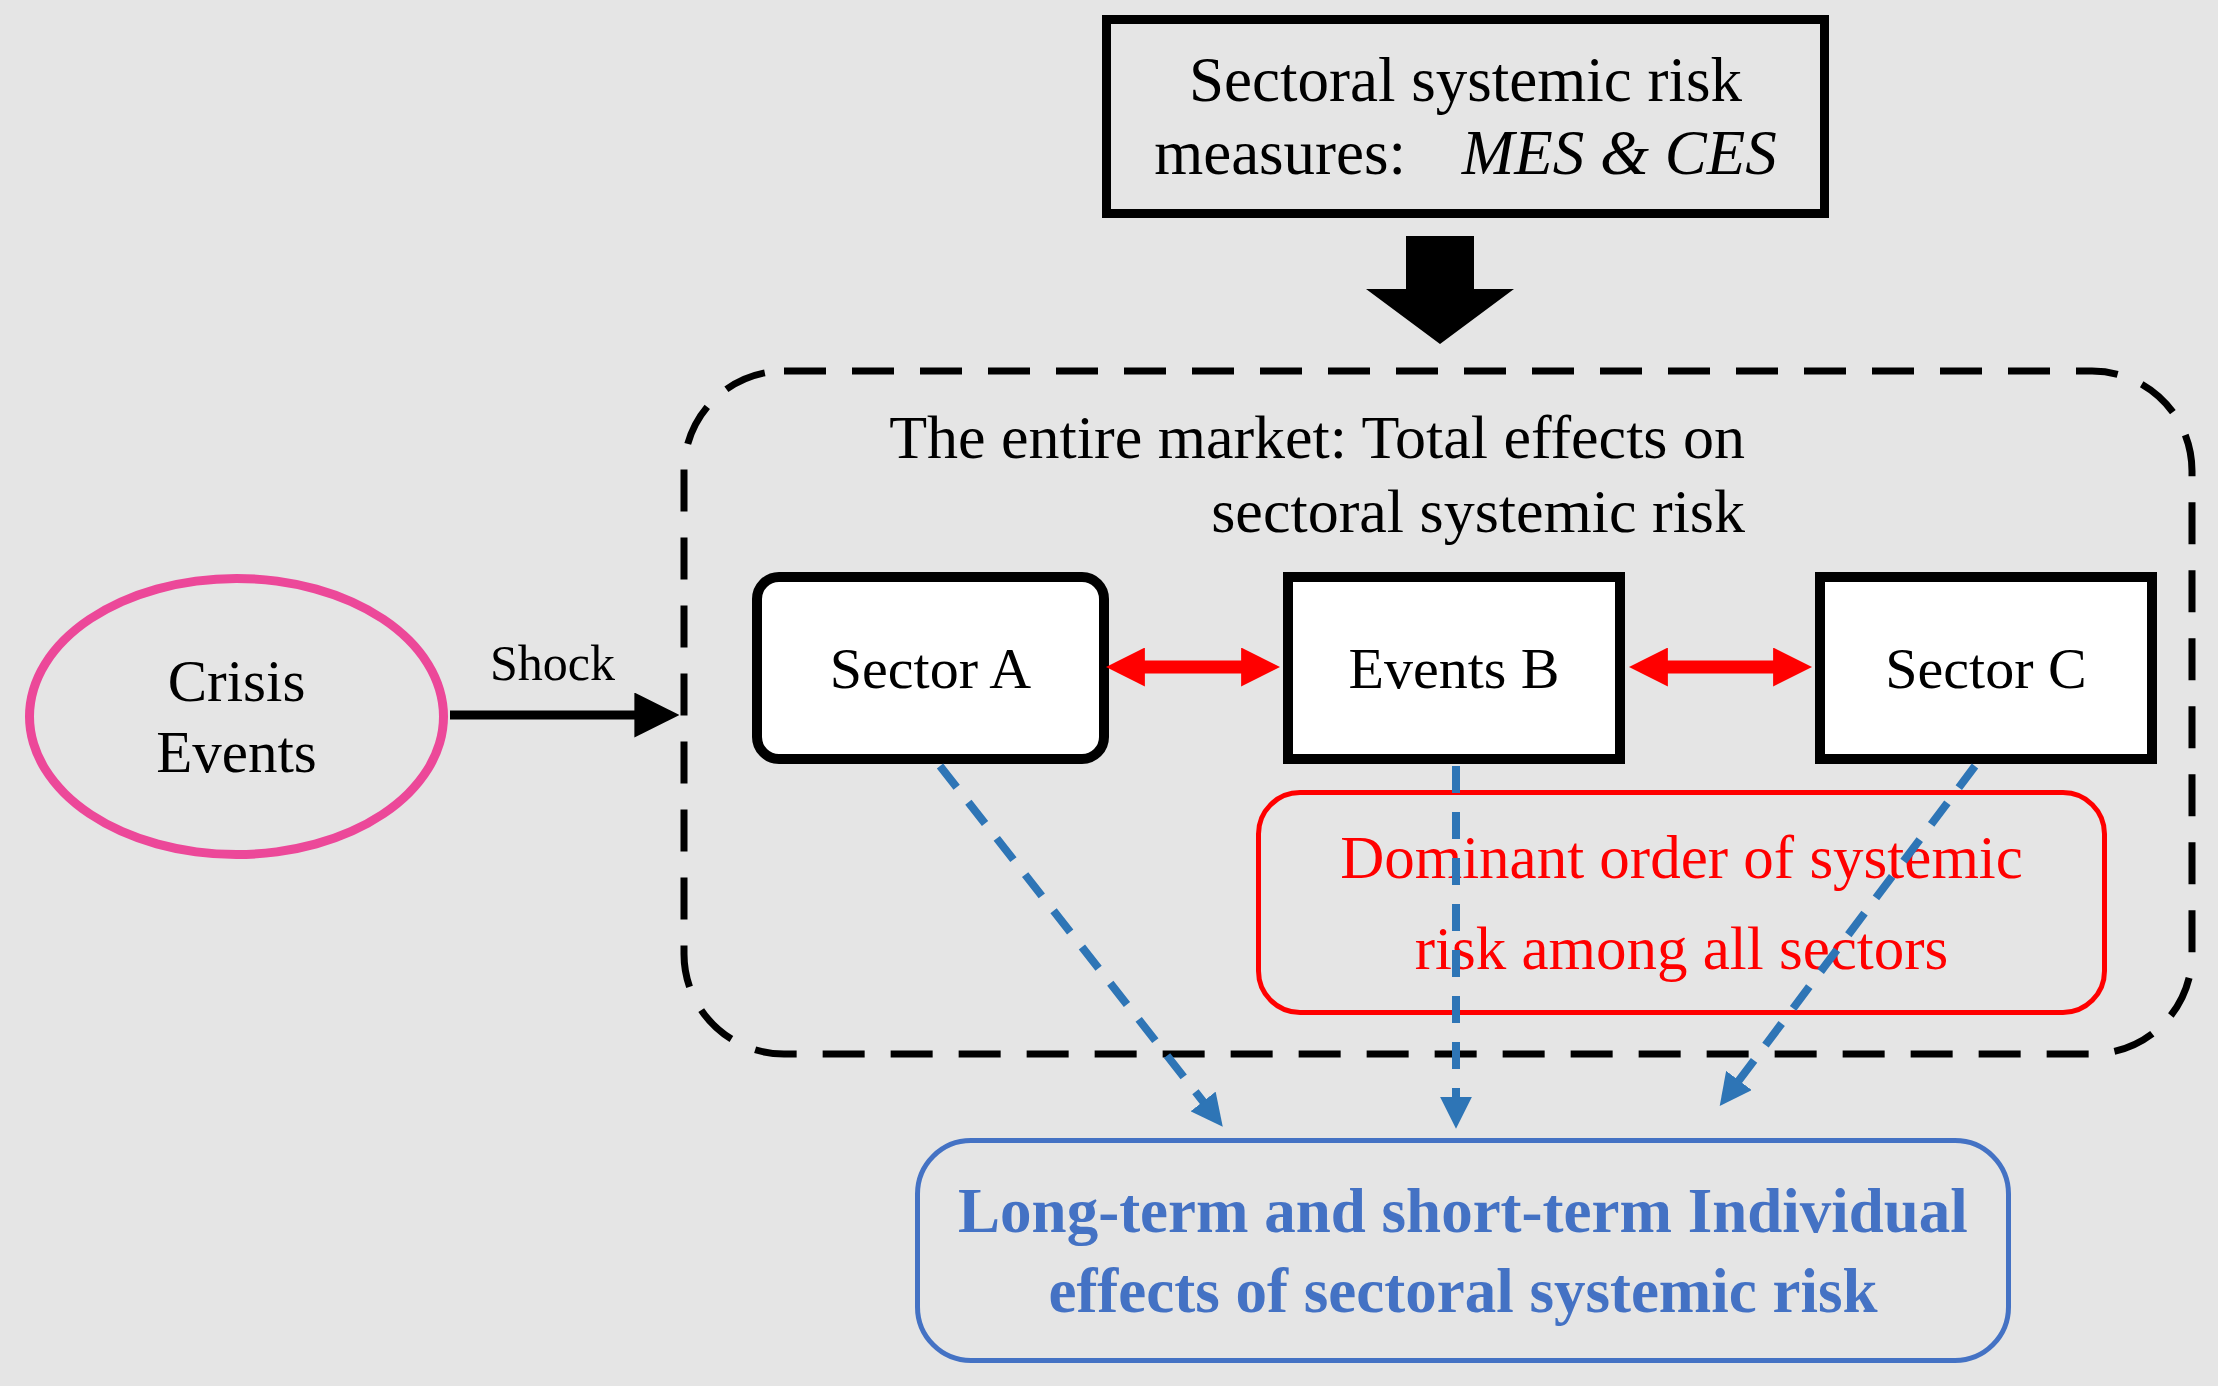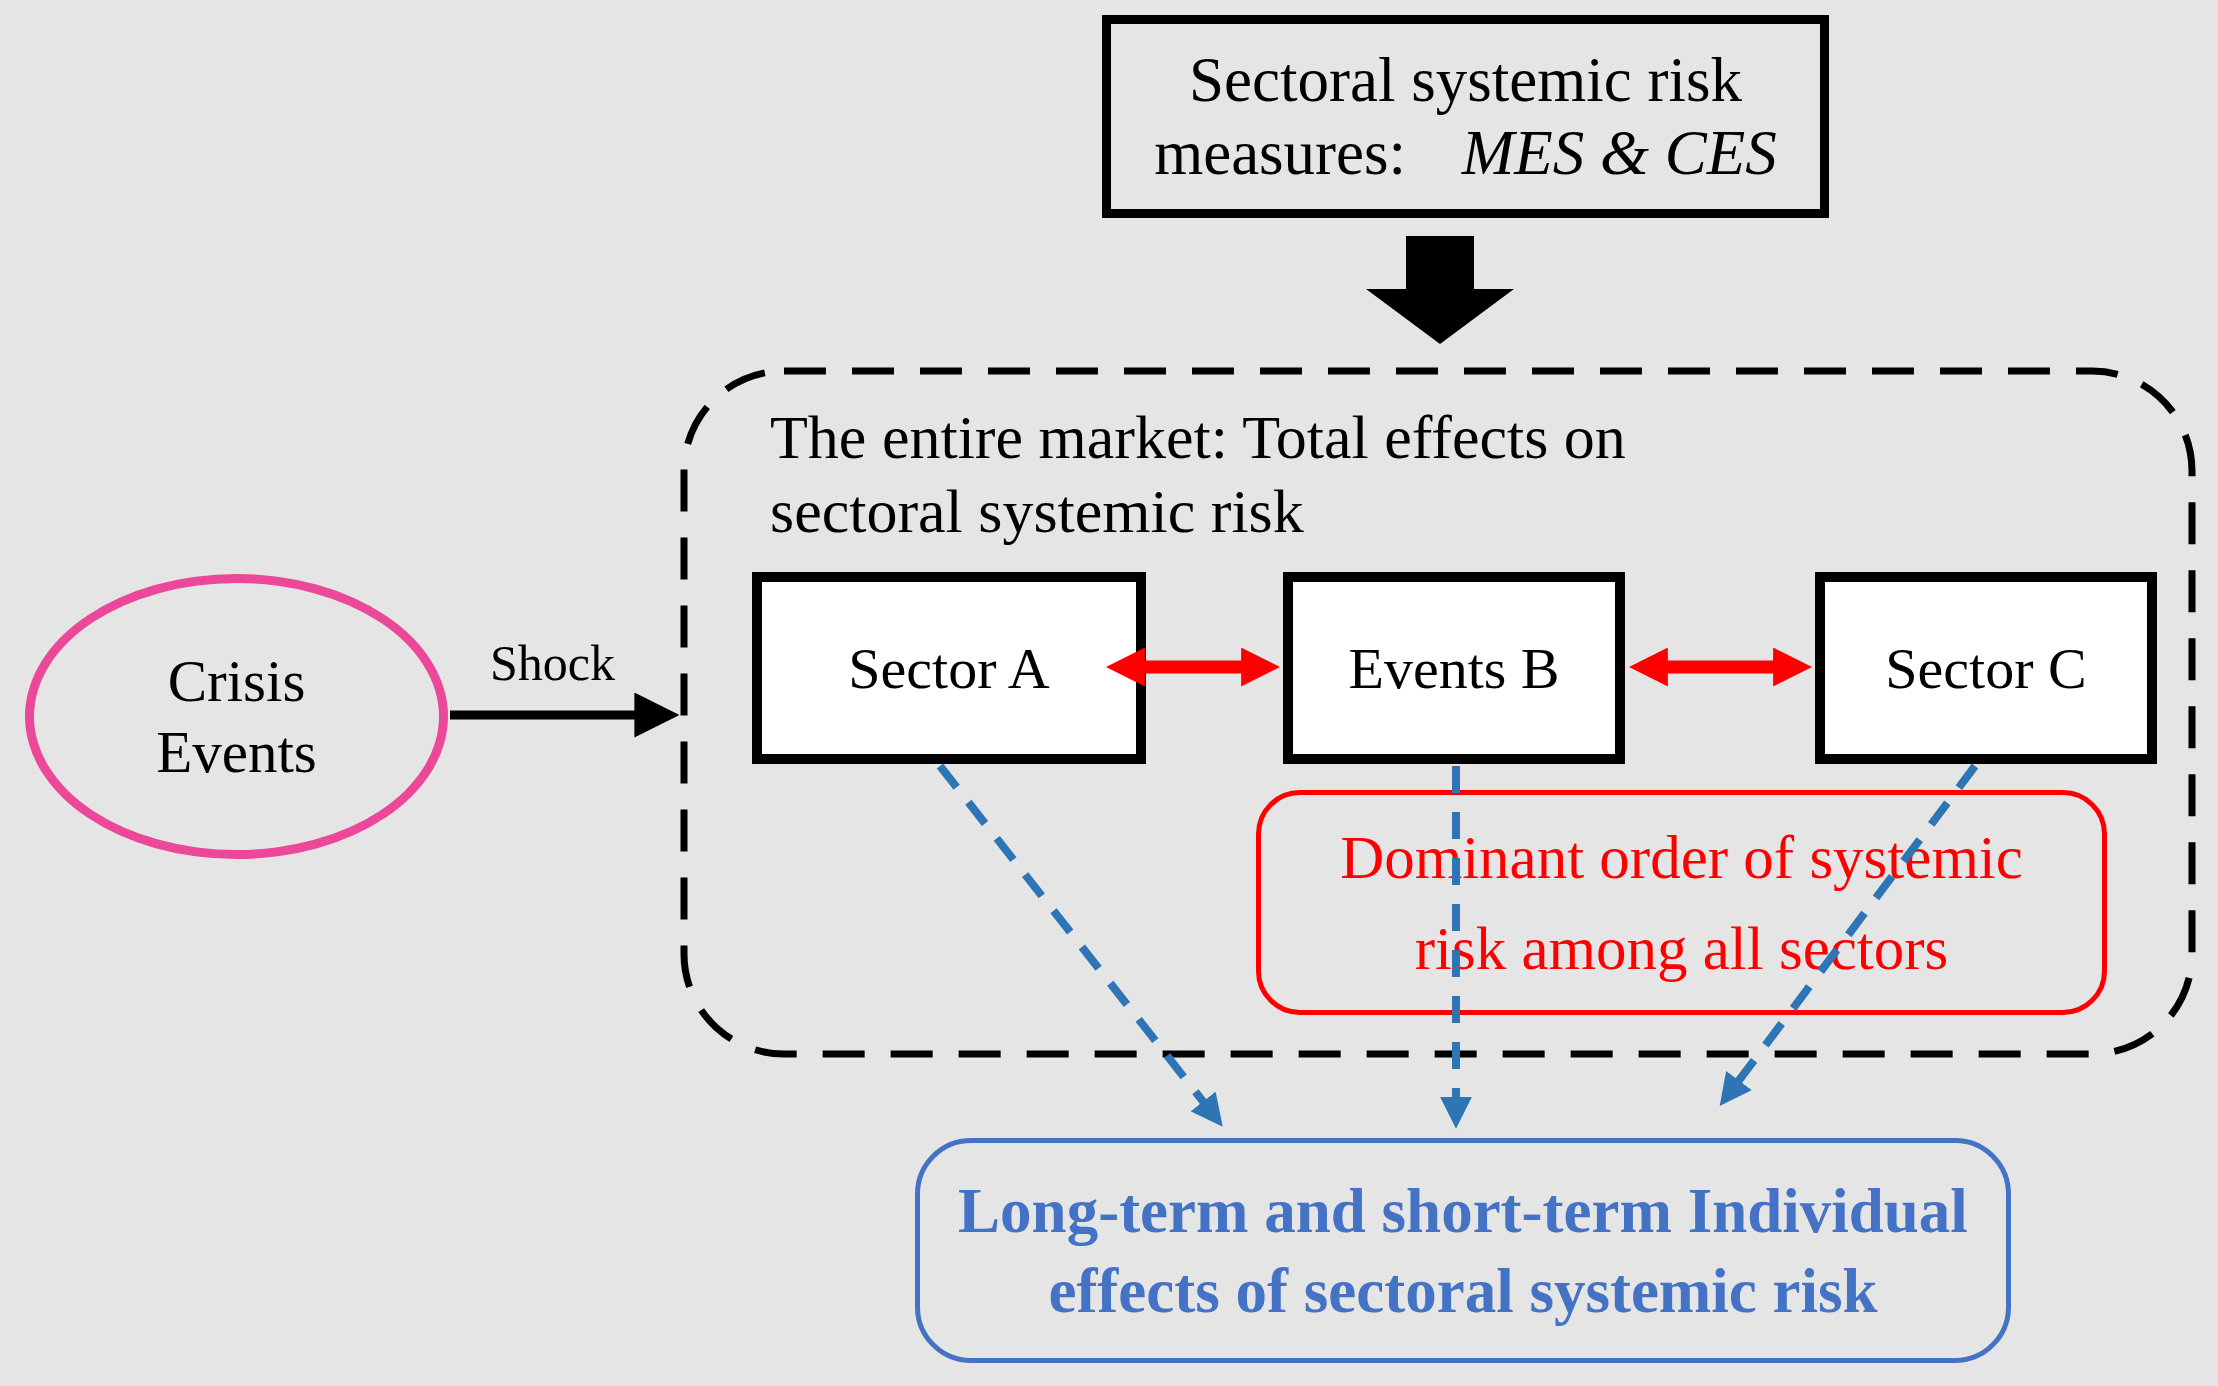--- a/index.html
+++ b/index.html
@@ -20,33 +20,33 @@
     border:9px solid #000;
     display:flex;flex-direction:column;justify-content:center;align-items:center;
     font-size:63px;line-height:73px;text-align:center;
     z-index:2;
   }
   .measures-box em{font-style:italic;margin-left:40px;}
 
   
   .market-heading{
     left:770px;top:400px;width:975px;
-    font-size:62px;line-height:74px;text-align:left;
+    font-size:62px;line-height:74px;text-align:right;
     z-index:2;
   }
 
   
   .sector-box{
     top:572px;height:192px;
     border:10px solid #000;
     display:flex;justify-content:center;align-items:center;
     font-size:58px;
     background:#fff;z-index:2;
   }
-  .sector-a{left:752px;width:394px;}
+  .sector-a{left:752px;width:357px;border-radius:27px;}
   .sector-b{left:1283px;width:342px;}
   .sector-c{left:1815px;width:342px;}
 
   
   .dominant-box{
     left:1256px;top:790px;width:851px;height:225px;
     border:5px solid var(--red,#ff0000);
     border-radius:44px;
     color:var(--red,#ff0000);
     display:flex;flex-direction:column;justify-content:center;align-items:center;

